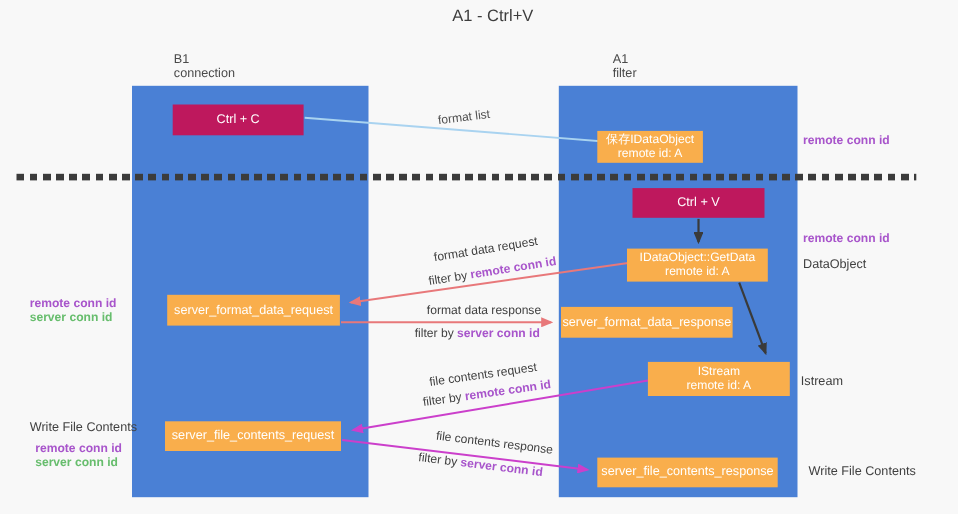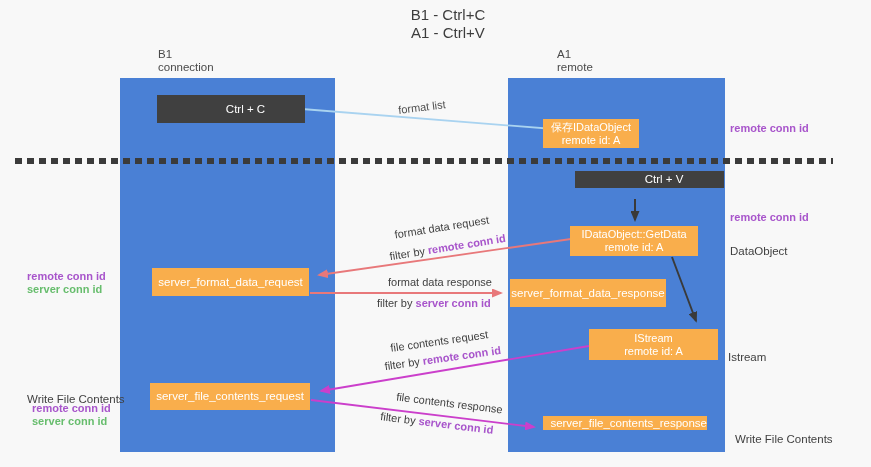--- a/index.html
+++ b/index.html
@@ -21,48 +21,47 @@
   .divider {
     position:absolute; left:15px; top:158px; width:818px; height:6px;
     background:repeating-linear-gradient(90deg,#3b3b3b 0 7px,transparent 7px 12px);
   }
   .arrow-layer { position:absolute; left:0; top:0; pointer-events:none; }
   .node {
     position:absolute; display:flex; flex-direction:column; align-items:center;
     justify-content:center; color:#ffffff; font-size:11.5px; line-height:13px;
     text-align:center; white-space:nowrap;
   }
-  .node-green { background:#404040;padding-left:29px; }
+  .node-green { background:#be185d; }
   .node-orange { background:#f9ae4c; }
   .elabel {
     position:absolute; font-size:11px; color:#3f3f3f; white-space:nowrap;
   }
   .filter-key { font-weight:bold; color:#a855cb; }
   .ann { position:absolute; font-size:11px; white-space:nowrap; }
   .ann-purple { color:#a855cb; font-weight:bold; }
   .ann-green  { color:#67bd6d; font-weight:bold; }
-  .ann-dark   { color:#3f3f3f; font-size:11.5px;margin-top:10px; }
+  .ann-dark   { color:#3f3f3f; font-size:11.5px; }
 </style>
 </head>
 <body>
 
 <div class="stage">
 
   <div class="title">
-    <div>B1 - Ctrl+C</div>
     <div>A1 - Ctrl+V</div>
   </div>
 
   <div class="lane-header" style="left:158px; top:48px;">
     <div>B1</div>
     <div>connection</div>
   </div>
   <div class="lane-header" style="left:557px; top:48px;">
     <div>A1</div>
-    <div>remote</div>
+    <div>filter</div>
   </div>
 
   <div class="lane lane-b1"></div>
   <div class="lane lane-a1"></div>
 
   <div class="divider"></div>
 
   <svg class="arrow-layer" width="871" height="467" viewBox="0 0 871 467">
     <defs>
       <marker id="ah-blue" markerUnits="userSpaceOnUse" markerWidth="11" markerHeight="9" refX="9" refY="4.5" orient="auto">
@@ -94,35 +93,35 @@
     <div>server_file_contents_request</div>
   </div>
   <div class="node node-orange" style="left:152px; top:268px; width:157px; height:28px;">
     <div>server_format_data_request</div>
   </div>
 
   <div class="node node-orange" style="left:543px; top:119px; width:96px; height:29px; font-size:11px;">
     <div>保存IDataObject</div>
     <div>remote id: A</div>
   </div>
-  <div class="node node-green" style="left:575px; top:171px; width:120px; height:17px;">
+  <div class="node node-green" style="left:575px; top:171px; width:120px; height:27px;">
     <div>Ctrl + V</div>
   </div>
   <div class="node node-orange" style="left:570px; top:226px; width:128px; height:30px; font-size:11px;">
     <div>IDataObject::GetData</div>
     <div>remote id: A</div>
   </div>
   <div class="node node-orange" style="left:510px; top:279px; width:156px; height:28px;">
     <div>server_format_data_response</div>
   </div>
   <div class="node node-orange" style="left:589px; top:329px; width:129px; height:31px; font-size:11px;">
     <div>IStream</div>
     <div>remote id: A</div>
   </div>
-  <div class="node node-orange" style="left:543px; top:416px; width:164px; height:14px;align-items:flex-end;">
+  <div class="node node-orange" style="left:543px; top:416px; width:164px; height:27px;">
     <div>server_file_contents_response</div>
   </div>
 
   <div class="elabel" style="left:398px; top:101px; transform:rotate(-7deg); color:#4f4f4f;">format list</div>
 
   <div class="elabel" style="left:394px; top:221px; transform:rotate(-9deg);">format data request</div>
   <div class="elabel" style="left:389px; top:241px; transform:rotate(-9deg);">
     <span>filter by </span><span class="filter-key">remote conn id</span>
   </div>
 

